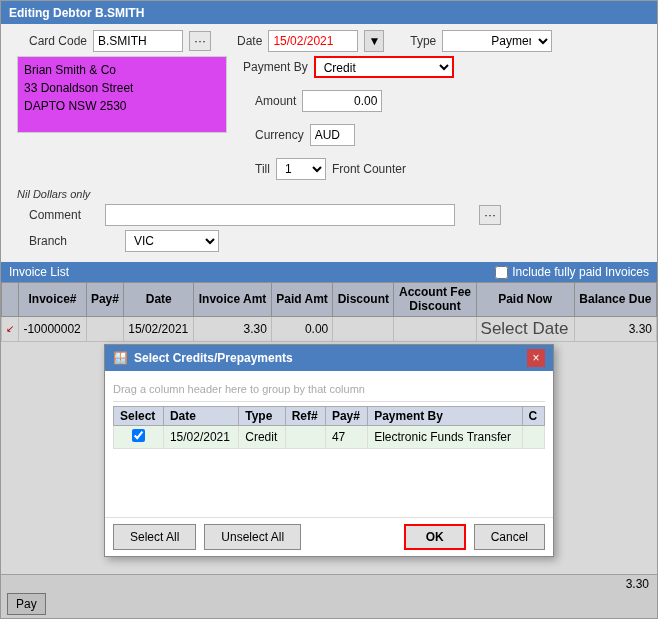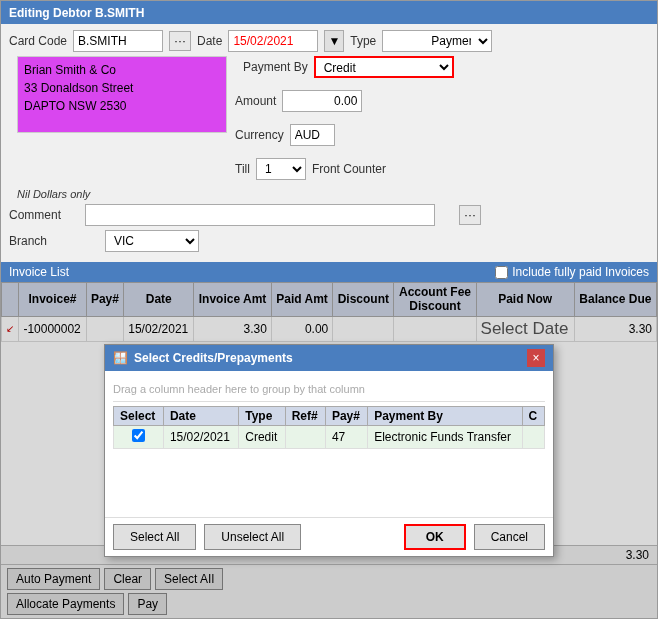--- a/index.html
+++ b/index.html
@@ -6,21 +6,21 @@
     body { width: 658px; height: 619px; overflow: hidden; background: #f0f0f0; }
 
     .main-window { width: 658px; height: 619px; background: #f0f0f0; border: 1px solid #999; display: flex; flex-direction: column; }
 
     .title-bar { background: #4a7ebf; color: white; padding: 4px 8px; font-weight: bold; font-size: 13px; }
 
     .form-area { background: #f0f0f0; padding: 6px 8px; }
 
     .form-row { display: flex; align-items: center; margin-bottom: 4px; gap: 6px; }
 
-    label { color: #333; white-space: nowrap; }
+    label { color: #333; white-space: nowrap; margin-left: 20px; }
 
     input[type="text"], select {
       border: 1px solid #aaa;
       padding: 2px 4px;
       background: white;
       height: 22px;
     }
 
     .card-code-input { width: 90px; }
     .date-input { width: 90px; border: 2px solid red; color: red; }
@@ -269,27 +269,21 @@
             <td style="text-align:right;">3.30</td>
           </tr>
         </tbody>
       </table>
     </div>
 
     <div class="balance-total-row">
       <span>3.30</span>
     </div>
 
-    <div class="bottom-buttons">
-      <button class="bottom-btn">Auto Payment</button>
-      <button class="bottom-btn">Clear</button>
-      <button class="bottom-btn">Select AIl</button>
-    </div>
     <div class="bottom-buttons" style="border-top:none; padding-top:0;">
-      <button class="bottom-btn">Allocate Payments</button>
       <button class="bottom-btn">Pay</button>
     </div>
 
     <div class="modal-overlay">
       <div class="modal">
 
         <div class="modal-title-bar">
           <div style="display:flex; align-items:center;">
             <span class="modal-title-icon">🪟</span>
             <span>Select Credits/Prepayments</span>

